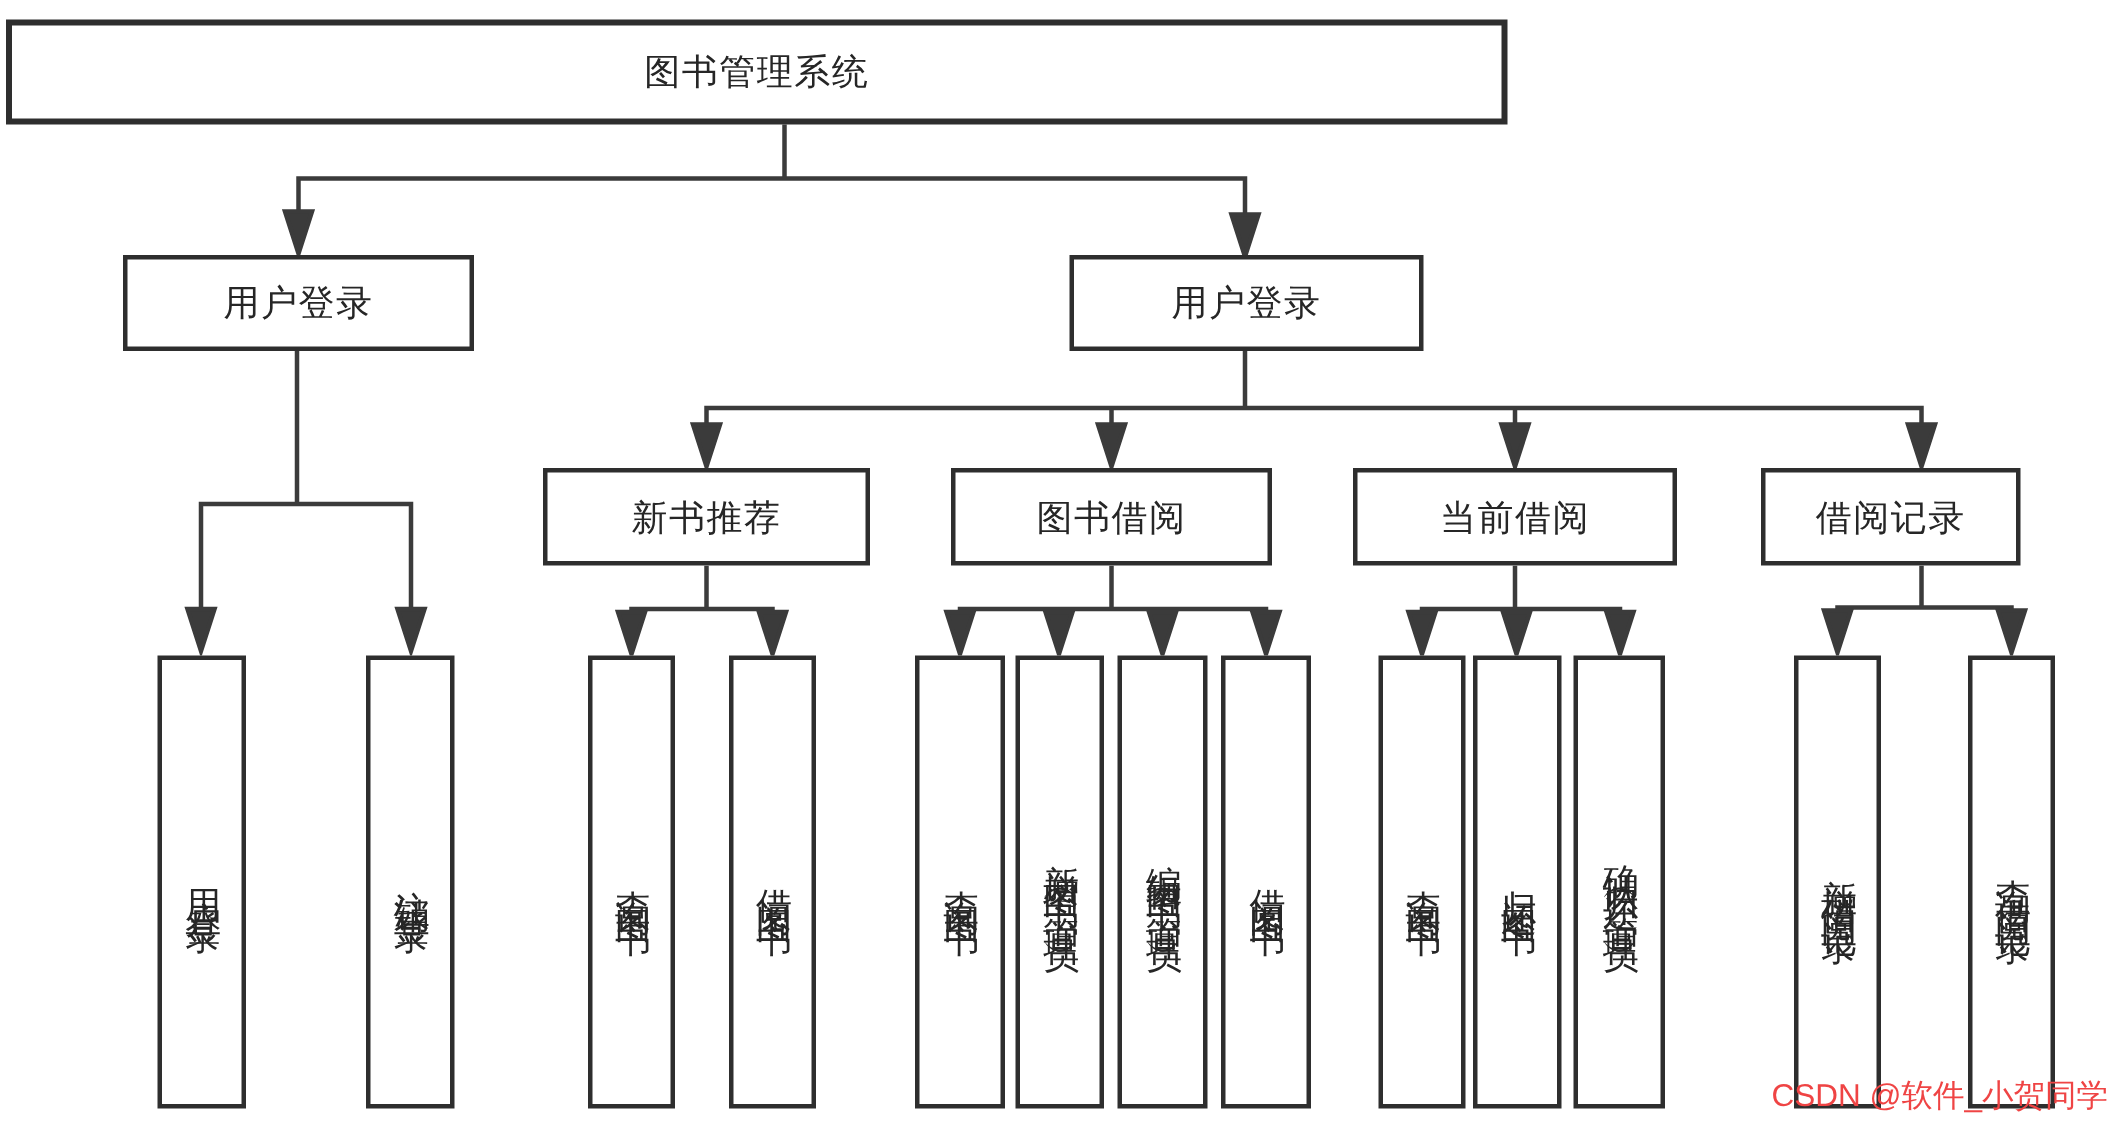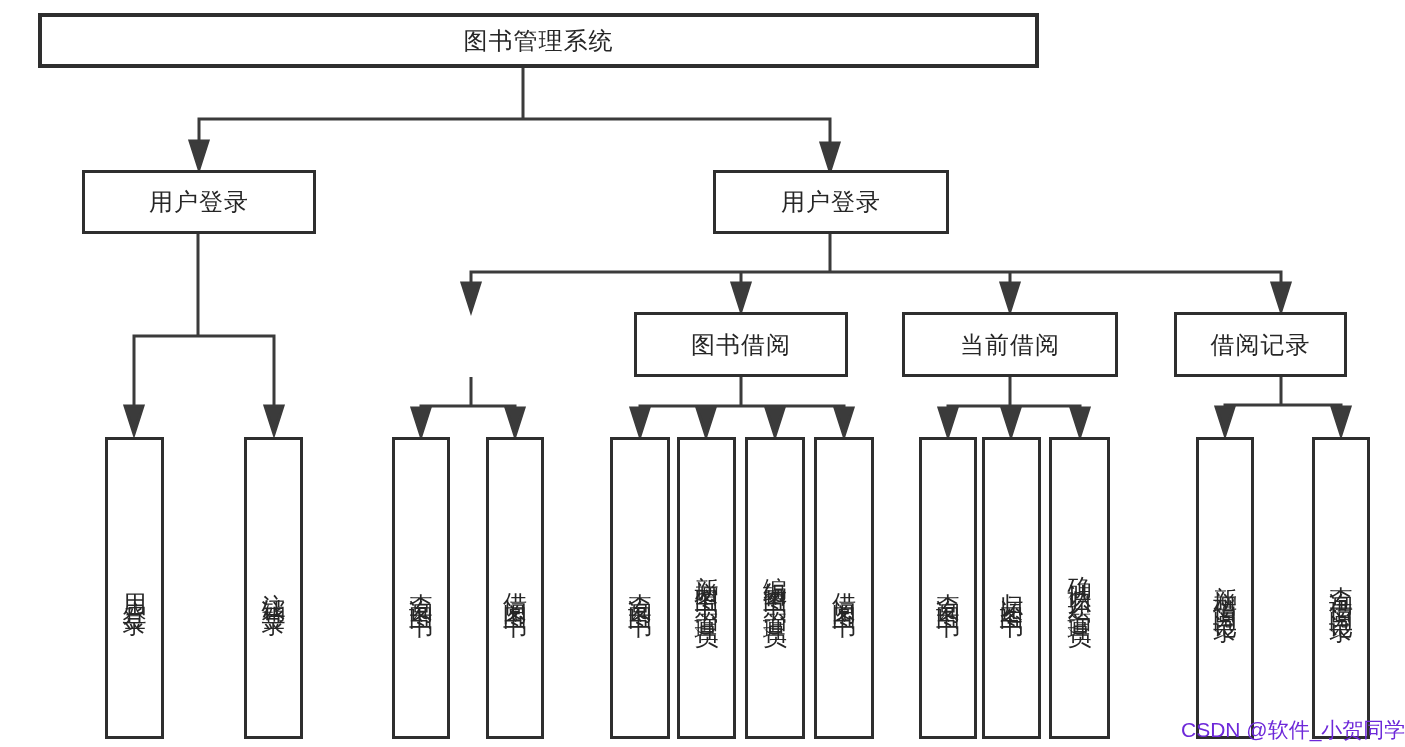--- a/index.html
+++ b/index.html
@@ -31,21 +31,21 @@
     font-size: 24px;
     letter-spacing: 7px;
     line-height: 1;
   }
   .watermark {
     position: absolute;
     left: 1181px;
     top: 716px;
     z-index: 3;
     font-size: 21px;
-    color: #6d28d9;
+    color: #ef4444;
     white-space: nowrap;
   }
 </style>
 </head>
 <body>
 
 <div class="stage">
 
   <svg class="wires" width="1405" height="747" viewBox="0 0 1405 747">
 
@@ -90,31 +90,34 @@
       <polygon points="1071,408 1089,408 1080,436"></polygon>
     </g>
 
     <g stroke="#3b3b3b" stroke-width="3" fill="#3b3b3b">
       <path fill="none" d="M1281 377 V405 M1223.5 405 H1342.5"></path>
       <polygon points="1216,407 1234,407 1225,435"></polygon>
       <polygon points="1332,407 1350,407 1341,435"></polygon>
     </g>
   </svg>
 
-  <div class="box h root" style="left:38px;top:13px;width:1001px;height:55px">
+  <div class="box h root" style="left:4px;top:13px;width:1001px;height:70px">
     <span>图书管理系统</span>
   </div>
 
   <div class="box h" style="left:82px;top:170px;width:234px;height:64px">
     <span>用户登录</span>
   </div>
   <div class="box h" style="left:713px;top:170px;width:236px;height:64px">
     <span>用户登录</span>
   </div>
 
+  <div class="box h" style="left:362px;top:312px;width:218px;height:65px">
+    <span>新书推荐</span>
+  </div>
   <div class="box h" style="left:634px;top:312px;width:214px;height:65px">
     <span>图书借阅</span>
   </div>
   <div class="box h" style="left:902px;top:312px;width:216px;height:65px">
     <span>当前借阅</span>
   </div>
   <div class="box h" style="left:1174px;top:312px;width:173px;height:65px">
     <span>借阅记录</span>
   </div>
 

